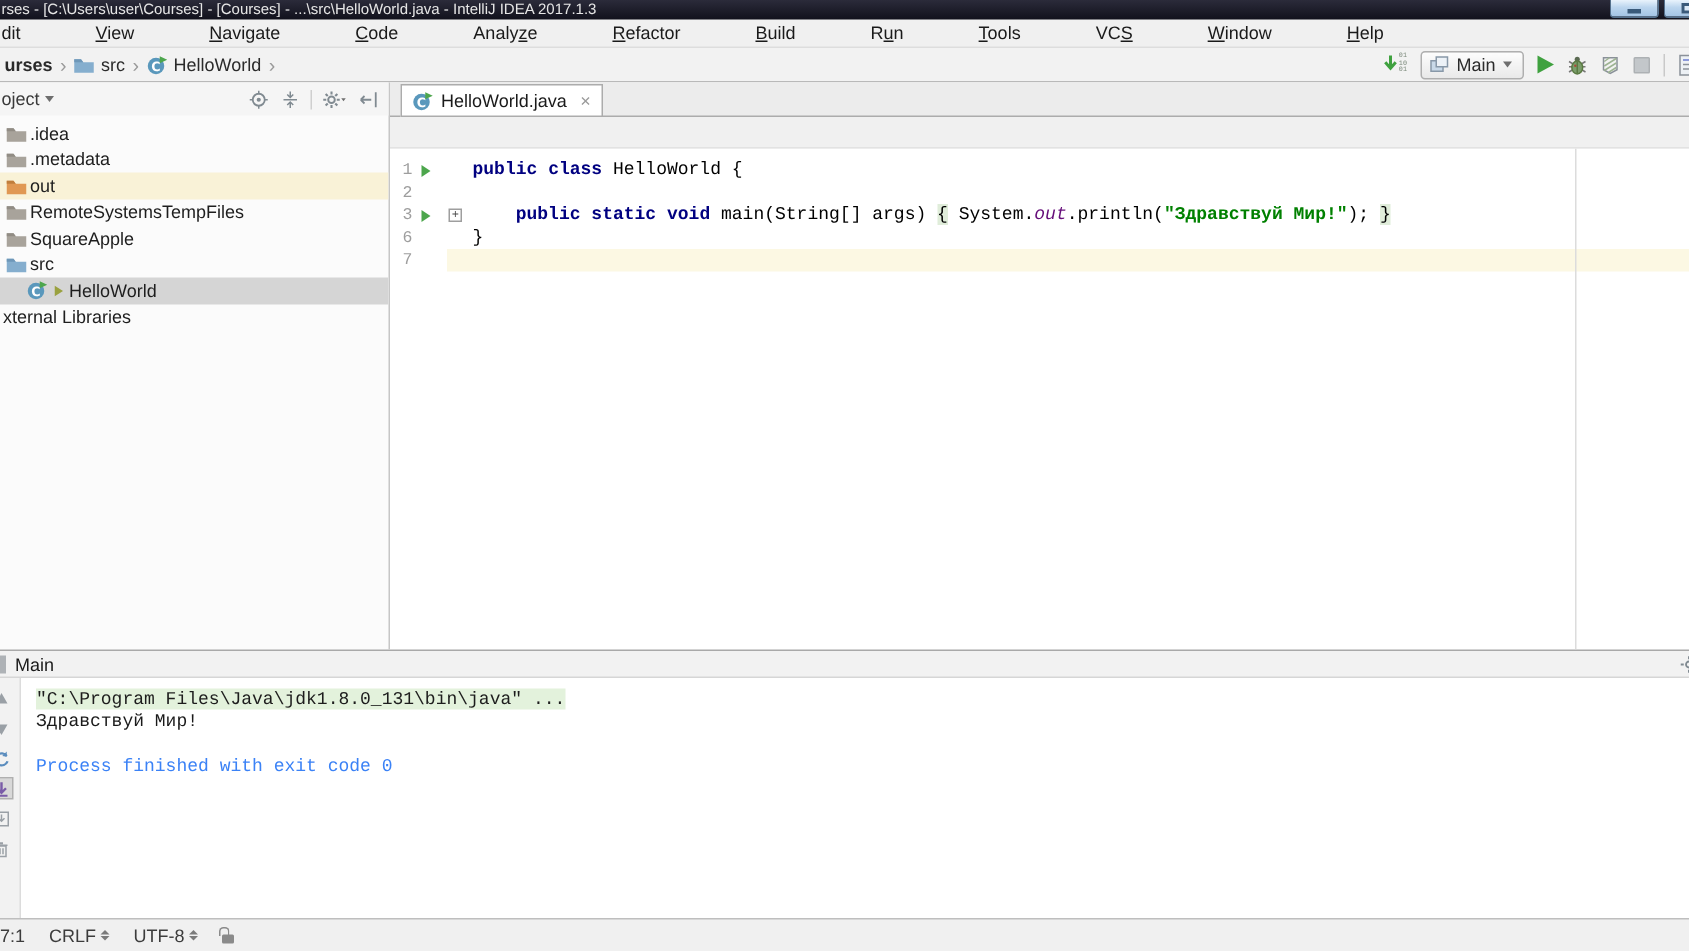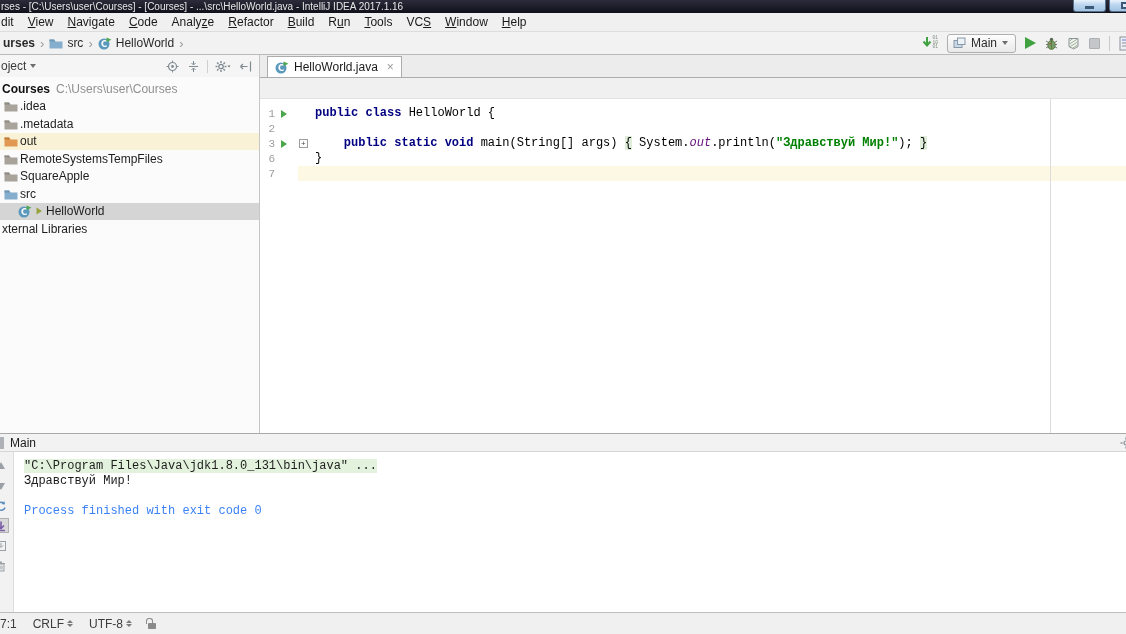--- a/index.html
+++ b/index.html
@@ -9,21 +9,21 @@
 
   
   .titlebar { height:13px; flex:none; background:linear-gradient(#2B2B3A,#11111C); color:#E6E6E6; font-size:10px; display:flex; align-items:center; padding-left:1px; position:relative; white-space:nowrap; }
   .winbtns { position:absolute; right:-16px; top:0; display:flex; gap:3px; }
   .winbtn { width:33px; height:12px; border:1px solid #54708C; border-top:none; border-radius:0 0 3px 3px; background:linear-gradient(#E9F3FC,#BBD5EE 45%,#A3C4E4); display:flex; align-items:center; justify-content:center; }
   .glyph-min { width:9px; height:3px; background:#3A5A7A; margin-top:3px; }
   .glyph-max { width:9px; height:7px; border:2px solid #3A5A7A; background:#DCEAF8; }
 
   
   .menubar { height:19px; flex:none; background:#F0F0F0; border-bottom:1px solid #DDDDDD; display:flex; align-items:center; font-size:12px; color:#1A1A1A; }
-  .menu-item { padding:1px 7px; cursor:default; }
+  .menu-item { padding:1px 25px; cursor:default; }
   .menu-item:first-child { padding-left:1px; }
 
   
   .navbar { height:23px; flex:none; background:#F2F2F2; border-bottom:1px solid #B9B9B9; display:flex; align-items:center; justify-content:space-between; font-size:12px; color:#2A2A2A;text-align:right; }
   .breadcrumb { display:flex; align-items:center; padding-left:1px; }
   .crumb { display:flex; align-items:center; gap:4px; padding:0 2px; }
   .crumb-sep { color:#9A9A9A; font-size:13px; padding:0 3px; }
   .icon { display:inline-flex; align-items:center; }
   .run-toolbar { display:flex; align-items:center; gap:9px; padding-right:0; }
   .upd { display:flex; align-items:flex-start; gap:1px; }
@@ -98,21 +98,21 @@
   .tri-down-s { width:0; height:0; border-left:3px solid transparent; border-right:3px solid transparent; border-top:3.5px solid #7A7A7A; }
   .lock { width:8px; height:6px; background:#8A8A8A; border-radius:1px; position:relative; margin-top:4px; }
   .lock::before { content:''; position:absolute; top:-4.5px; left:-2.5px; width:5px; height:4.5px; border:1.4px solid #8A8A8A; border-bottom:none; border-radius:3px 3px 0 0; }
 </style>
 </head>
 <body>
 
 <div class="window">
 
   <div class="titlebar">
-    <span>rses - [C:\Users\user\Courses] - [Courses] - ...\src\HelloWorld.java - IntelliJ IDEA 2017.1.16</span>
+    <span>rses - [C:\Users\user\Courses] - [Courses] - ...\src\HelloWorld.java - IntelliJ IDEA 2017.1.3</span>
     <div class="winbtns">
       <div class="winbtn">
           <span class="glyph-min"></span>
         </div>
       <div class="winbtn">
           <span class="glyph-max"></span>
         </div>
     </div>
   </div>
 
@@ -270,24 +270,20 @@
         <span class="ph-icon">
           <svg width="13" height="13" viewBox="0 0 13 13">
               <g stroke="#808A91" fill="none" stroke-width="1.2">
                 <path d="M11.5 1.5 V11.5"></path>
                 <path d="M8.5 6.5 H1.5 M1.5 6.5 L4 4 M1.5 6.5 L4 9"></path>
               </g>
             </svg>
         </span>
       </div>
       <div class="tree" id="tree">
-          <div class="tree-row lvl0">
-            <span class="tree-label bold">Courses</span>
-            <span class="tree-suffix">C:\Users\user\Courses</span>
-          </div>
           <div class="tree-row lvl1">
             <span class="icon">
               <svg width="14" height="12" viewBox="0 0 14 12">
                 <path d="M0.5 2.5 L5 2.5 L6.5 4.5 L13.5 4.5 L13.5 11.5 L0.5 11.5 Z" fill="#A8A39B"></path>
                 <path d="M0.5 2.5 L5 2.5 L6.5 4.5 L0.5 4.5 Z" fill="#918C84"></path>
               </svg>
             </span>
             <span class="tree-label">.idea</span>
           </div>
           <div class="tree-row lvl1">

